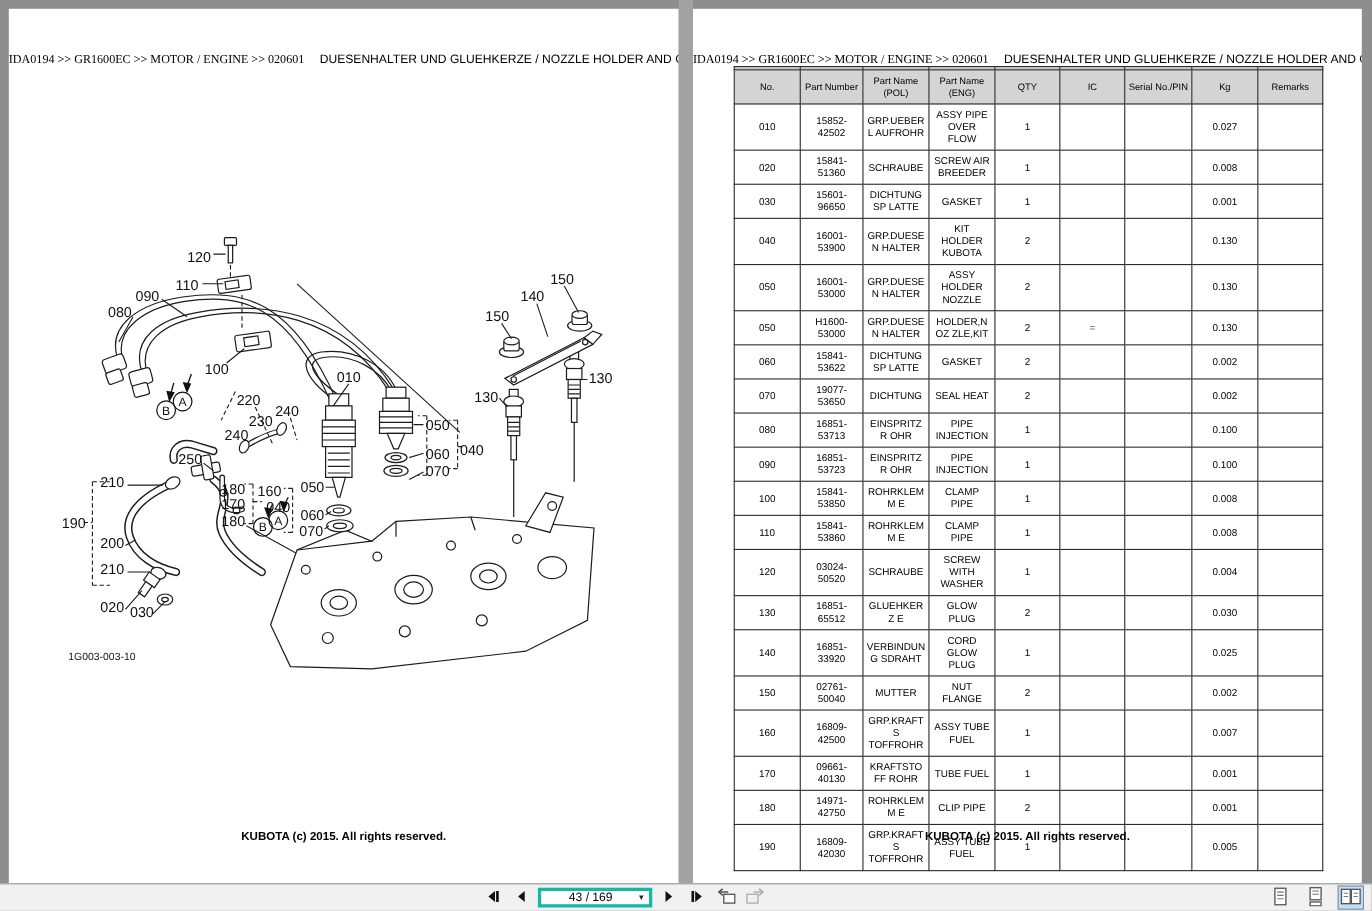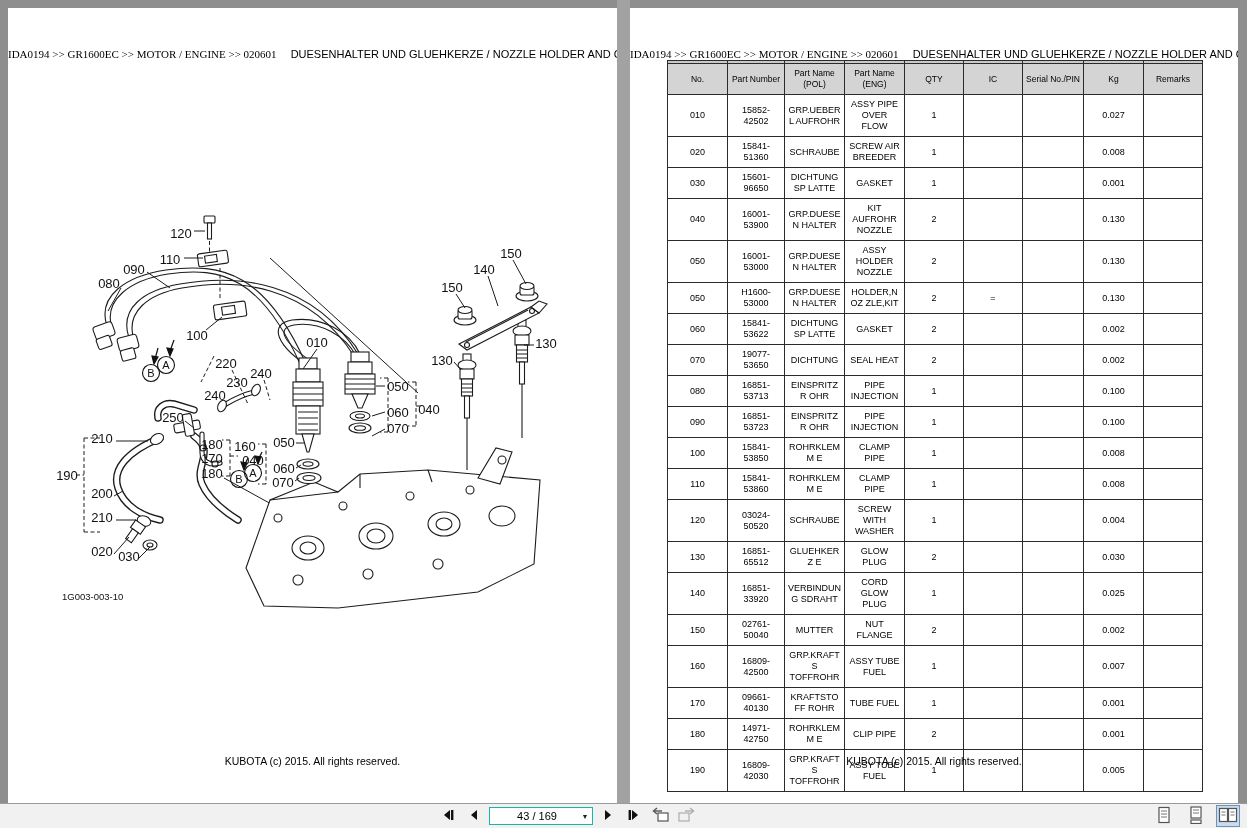--- a/index.html
+++ b/index.html
@@ -14,21 +14,21 @@
   .page-right{left:630px;width:608px;}
   .page-divider{position:absolute;top:0;left:617px;width:13px;height:803px;background:#a2a2a2;}
   .page-header{
     position:absolute;top:40px;left:0;right:0;
     white-space:nowrap;overflow:hidden;
     font-size:11px;color:#000;
   }
   .page-header .crumb{margin-right:14px;font-family:Liberation Serif, serif;}
   .page-footer{
     position:absolute;bottom:36px;left:0;width:100%;
-    text-align:center;font-size:10.5px;color:#000;
+    text-align:center;font-size:10.5px;color:#000;font-weight:bold;
   }
   .diagram-svg{position:absolute;left:0;top:0;width:609px;height:795px;}
   .mech{stroke:#1c1c1c;stroke-width:1.1;fill:none;}
   .mech .w{fill:#fff;}
   .lead{stroke:#1c1c1c;stroke-width:1;fill:none;}
   .dash{stroke:#1c1c1c;stroke-width:1;fill:none;stroke-dasharray:4 2.5;}
   .tO{stroke:#1c1c1c;stroke-width:7.5;fill:none;stroke-linecap:round;}
   .tI{stroke:#fff;stroke-width:4.8;fill:none;stroke-linecap:round;}
   .tO2{stroke:#1c1c1c;stroke-width:5.2;fill:none;stroke-linecap:round;}
   .tI2{stroke:#fff;stroke-width:3;fill:none;stroke-linecap:round;}
@@ -53,21 +53,21 @@
   .toolbar{
     position:absolute;left:0;bottom:0;width:100%;height:25px;
     background:#f1f1f1;border-top:1px solid #9b9b9b;box-sizing:border-box;
   }
   .nav-group{position:absolute;left:437px;top:0;height:24px;display:flex;align-items:center;gap:4px;}
   .tb-btn{
     width:22px;height:21px;border:none;background:transparent;padding:0;
     display:flex;align-items:center;justify-content:center;cursor:pointer;
   }
   .page-combo{
-    width:104px;height:18px;background:#fff;border:1px solid #14b8a6;
+    width:104px;height:18px;background:#fff;border:3px solid #14b8a6;
     display:flex;align-items:center;font-size:11px;box-sizing:border-box;cursor:pointer;
   }
   .page-combo .val{flex:1;text-align:center;padding-left:6px;}
   .page-combo .arrow{width:14px;font-size:7px;color:#222;text-align:center;}
   .view-group{position:absolute;right:7px;top:0;height:24px;display:flex;align-items:center;gap:8px;}
   .view-btn{
     width:24px;height:22px;border:1px solid transparent;background:transparent;padding:0;
     display:flex;align-items:center;justify-content:center;cursor:pointer;box-sizing:border-box;
   }
   .view-btn.selected{background:#c8dcf0;border:1px solid #6b93b8;}
@@ -365,21 +365,21 @@
           <td>1</td>
           <td></td>
           <td></td>
           <td>0.001</td>
           <td></td>
         </tr>
         <tr>
           <td>040</td>
           <td>16001-53900</td>
           <td>GRP.DUESEN HALTER</td>
-          <td>KIT AUFROHR NOZZLE</td>
+          <td>KIT HOLDER KUBOTA</td>
           <td>2</td>
           <td></td>
           <td></td>
           <td>0.130</td>
           <td></td>
         </tr>
         <tr>
           <td>050</td>
           <td>16001-53000</td>
           <td>GRP.DUESEN HALTER</td>

